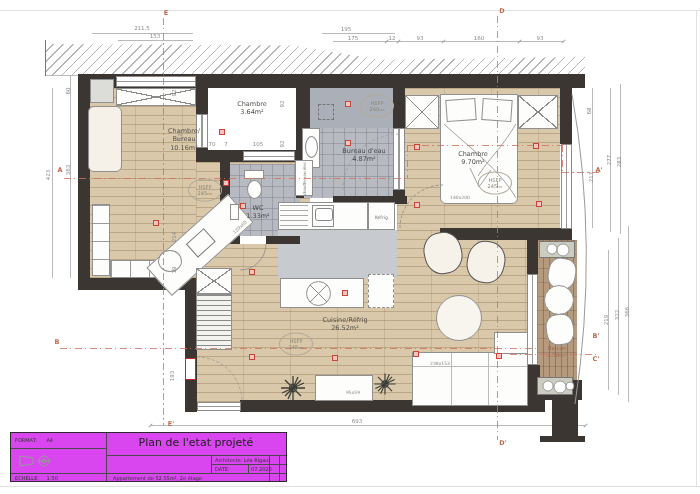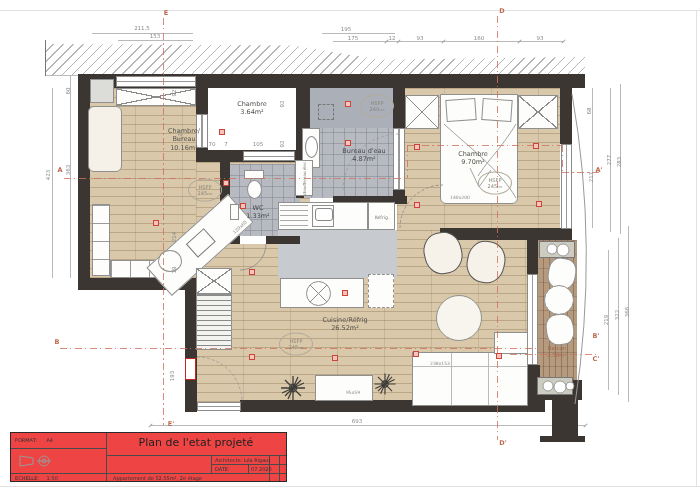--- a/index.html
+++ b/index.html
@@ -46,21 +46,21 @@
   .sline.v{width:1px;background-image:repeating-linear-gradient(180deg,#d0705b 0 7px,transparent 7px 10px,#d0705b 10px 11.5px,transparent 11.5px 15px);}
   .rlabel{position:absolute;transform:translate(-50%,-50%);text-align:center;font-size:6.5px;line-height:1.3;color:#55524c;white-space:nowrap;}
   .rlabel.ongray{color:#46494d;}
   .rlabel.balcon{color:#a06a52;font-size:5.5px;}
   .hsfp{position:absolute;transform:translate(-50%,-50%);width:32px;height:21px;border:1px solid #b3ab9c;border-radius:50%;
         display:flex;flex-direction:column;align-items:center;justify-content:center;font-size:5px;line-height:1.2;color:#8a857b;}
   .hsfp .unit{font-size:3.5px;}
   .flabel{position:absolute;font-size:4.5px;color:#8a8a8a;transform:translate(-50%,-50%);white-space:nowrap;}
   .reddoor{position:absolute;left:185px;top:358px;width:11px;height:22px;background:#fff;border:1.5px solid #c5271f;box-sizing:border-box;}
   
-  #tblock{position:absolute;left:10px;top:432px;width:275px;height:48px;border:1.5px solid #2a2a2a;background:#ef4444;box-sizing:content-box;font-size:5px;color:#333;}
+  #tblock{position:absolute;left:10px;top:432px;width:275px;height:48px;border:1.5px solid #2a2a2a;background:#d946ef;box-sizing:content-box;font-size:5px;color:#333;}
   #tblock .ln{position:absolute;background:#4a4a4a;}
   #tblock .cell{position:absolute;white-space:nowrap;}
   #tblock .big{font-size:11px;color:#222;}
 </style>
 </head>
 <body>
 
 <div id="sheet">
 
   <div class="pline" style="left:0;top:10px;width:700px;height:1px;"></div>

